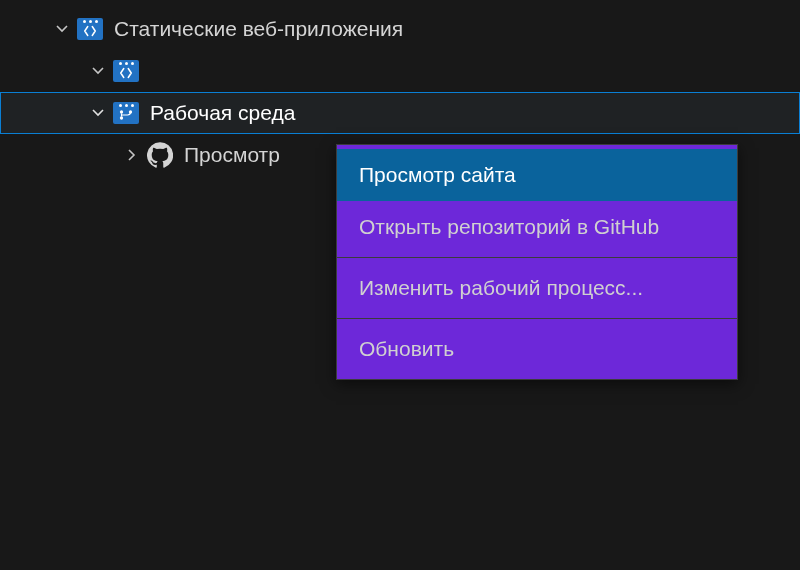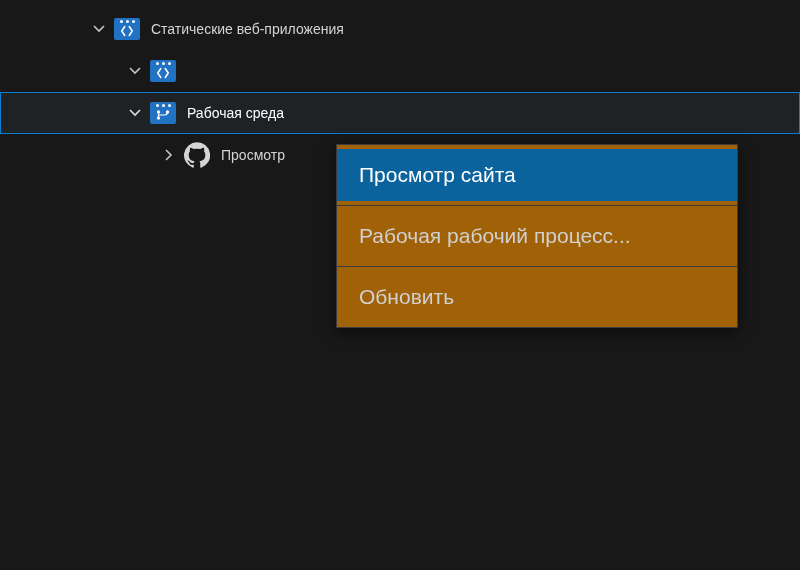--- a/index.html
+++ b/index.html
@@ -8,24 +8,23 @@
     background: #181818;
     font-family: "Segoe UI", Arial, sans-serif;
     color: #cccccc;
     overflow: hidden;
     position: relative;
   }
   .tree { padding-top: 8px; }
   .row {
     display: flex; align-items: center;
     height: 42px;
-    font-size: 14px;
+    font-size: 21px;
     white-space: nowrap;
     cursor: pointer;
-    padding-left: 37px;
   }
   .row .indent { display: inline-block; height: 100%; }
   .row .chev { width: 28px; display:flex; align-items:center; justify-content:center; color:#c5c5c5; }
   .row .icon { width: 28px; height: 28px; display:flex; align-items:center; justify-content:center; margin-right: 10px; }
   .row .label { color: #d4d4d4; }
   .row.selected {
     background: #1f2224;
     outline: 1px solid #0a7fd4;
     outline-offset: -1px;
   }
@@ -35,21 +34,21 @@
   .az-icon { width:26px; height:22px; background:#2272c3; border-radius:2px; display:flex; align-items:center; justify-content:center; position:relative; }
   .az-icon .dots { position:absolute; top:2px; left:0; right:0; display:flex; justify-content:center; gap:3px; }
   .az-icon .dots i { width:3px; height:3px; background:#fff; border-radius:50%; display:block; }
   .az-icon svg { width:18px; height:14px; margin-top:4px; }
 
   
   .menu {
     position: absolute;
     left: 336px; top: 144px;
     width: 402px;
-    background: #a16207;
+    background: #6d28d9;
     border: 1px solid #3c3c3c;
     box-shadow: 0 4px 14px rgba(0,0,0,0.55);
     padding: 4px 0;
   }
   .menu .item {
     height: 52px;
     display:flex; align-items:center;
     padding: 0 22px;
     font-size: 21px;
     color: #d0d0d0;
@@ -145,21 +144,24 @@
     </span>
     <span class="label">Просмотр</span>
   </div>
 
 </div>
 
 <div class="menu">
   <div class="item hover">
     <span>Просмотр сайта</span>
   </div>
+  <div class="item">
+    <span>Открыть репозиторий в GitHub</span>
+  </div>
   <div class="sep"></div>
   <div class="item">
-    <span>Рабочая рабочий процесс...</span>
+    <span>Изменить рабочий процесс...</span>
   </div>
   <div class="sep"></div>
   <div class="item">
     <span>Обновить</span>
   </div>
 </div>
 
 </body></html>

